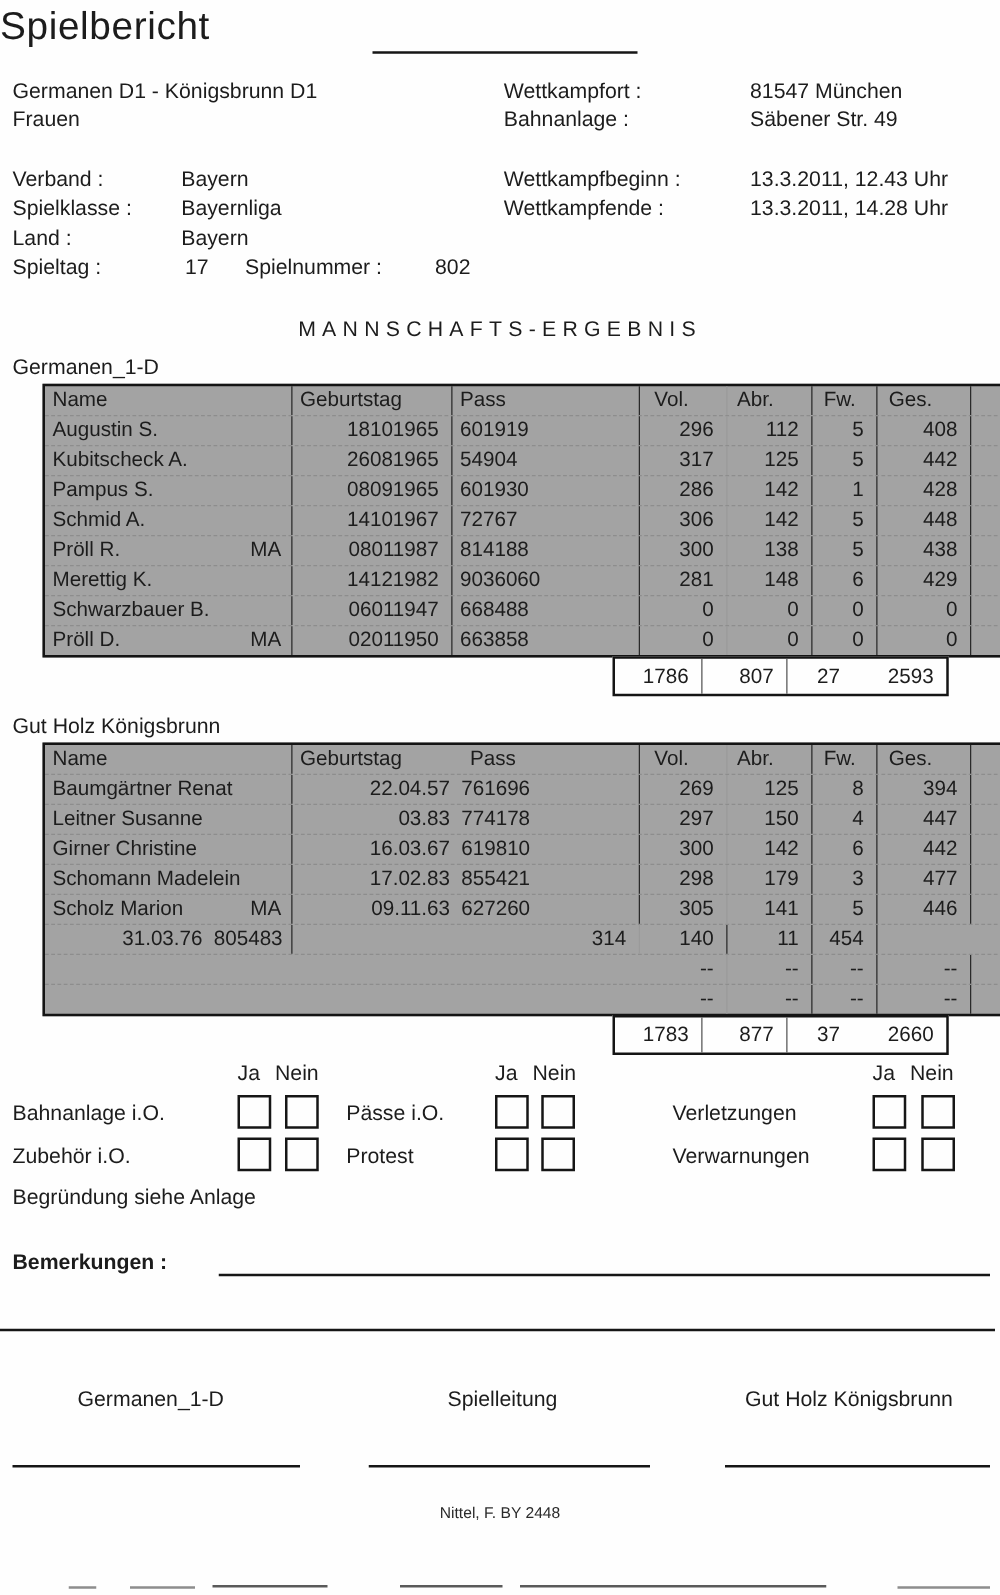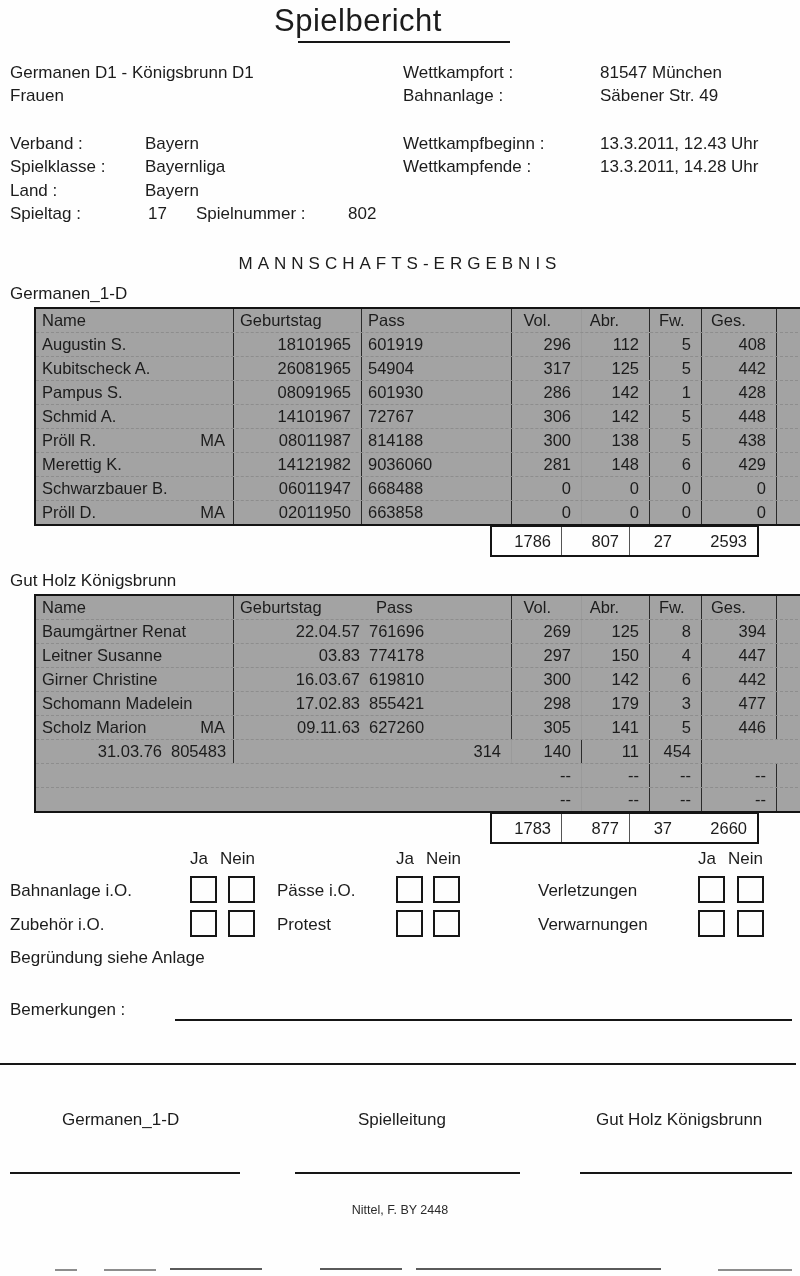--- a/index.html
+++ b/index.html
@@ -53,21 +53,21 @@
 
   .footer-ref { font-size:12.5px; color:#2a2a2a; }
   .scanline { position:absolute; height:2px; background:#5a5a5a; }
   .scanline.f { background:#8d8d8d; }
 </style>
 </head>
 <body>
 
 <div class="page">
 
-  <div class="abs title" style="left:0; top:3px; width:716px; text-align:center;">Spielbericht</div>
+  <div class="abs title" style="left:0; top:3px; width:716px; ">Spielbericht</div>
   <div class="rule" style="left:298px; top:41px; width:212px; height:2px;"></div>
 
   <div class="abs" style="left:10px; top:63px;">Germanen D1 - Königsbrunn D1</div>
   <div class="abs" style="left:10px; top:86px;">Frauen</div>
   <div class="abs" style="left:403px; top:63px;">Wettkampfort :</div>
   <div class="abs" style="left:600px; top:63px;">81547 München</div>
   <div class="abs" style="left:403px; top:86px;">Bahnanlage :</div>
   <div class="abs" style="left:600px; top:86px;">Säbener Str. 49</div>
 
   <div class="abs" style="left:10px; top:134px;">Verband :</div>
@@ -388,21 +388,21 @@
   <div class="abs cb-label" style="left:277px; top:915px;">Protest</div>
   <div class="cb" style="left:396px; top:910px;"></div>
   <div class="cb" style="left:433px; top:910px;"></div>
 
   <div class="abs cb-label" style="left:538px; top:915px;">Verwarnungen</div>
   <div class="cb" style="left:698px; top:910px;"></div>
   <div class="cb" style="left:737px; top:910px;"></div>
 
   <div class="abs" style="left:10px; top:948px;">Begründung siehe Anlage</div>
 
-  <div class="abs" style="left:10px; top:1000px;">Bemerkungen :</div>
+  <div class="abs" style="left:10px; top:1000px;font-weight:bold;">Bemerkungen :</div>
   <div class="rule" style="left:175px; top:1019px; width:617px; height:2px;"></div>
 
   <div class="rule" style="left:0px; top:1063px; width:796px; height:2px;"></div>
 
   <div class="abs" style="left:62px;  top:1110px;">Germanen_1-D</div>
   <div class="abs" style="left:358px; top:1110px;">Spielleitung</div>
   <div class="abs" style="left:596px; top:1110px;">Gut Holz Königsbrunn</div>
 
   <div class="rule" style="left:10px;  top:1172px; width:230px; height:2px;"></div>
   <div class="rule" style="left:295px; top:1172px; width:225px; height:2px;"></div>

